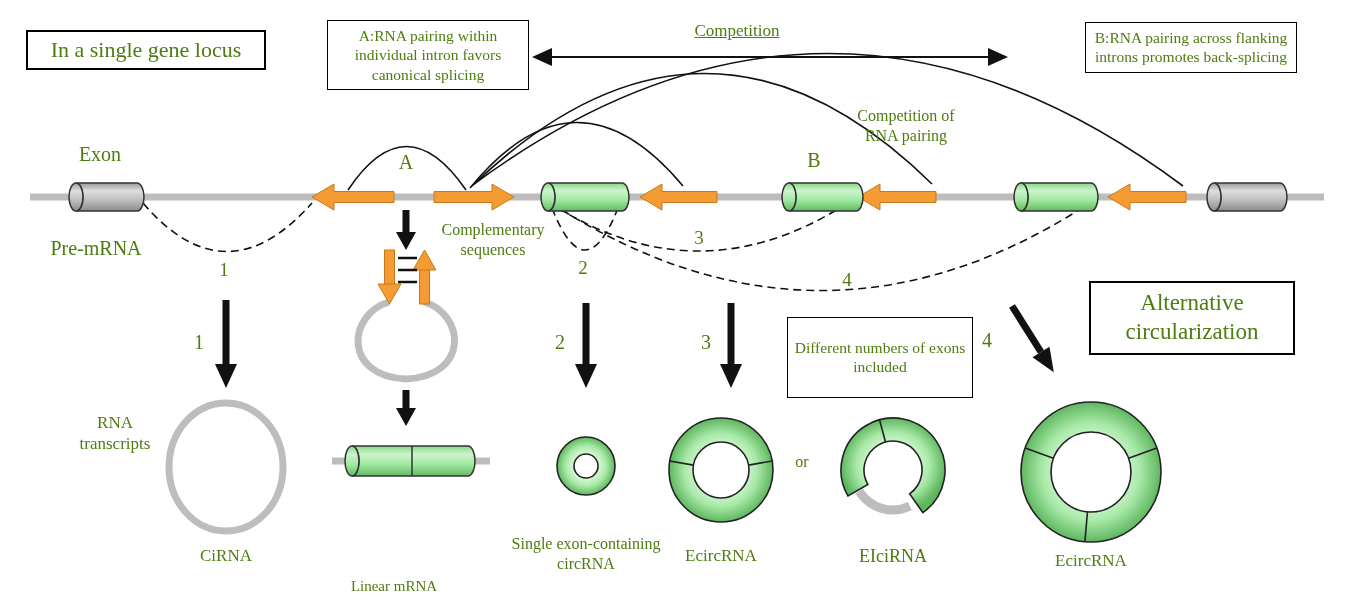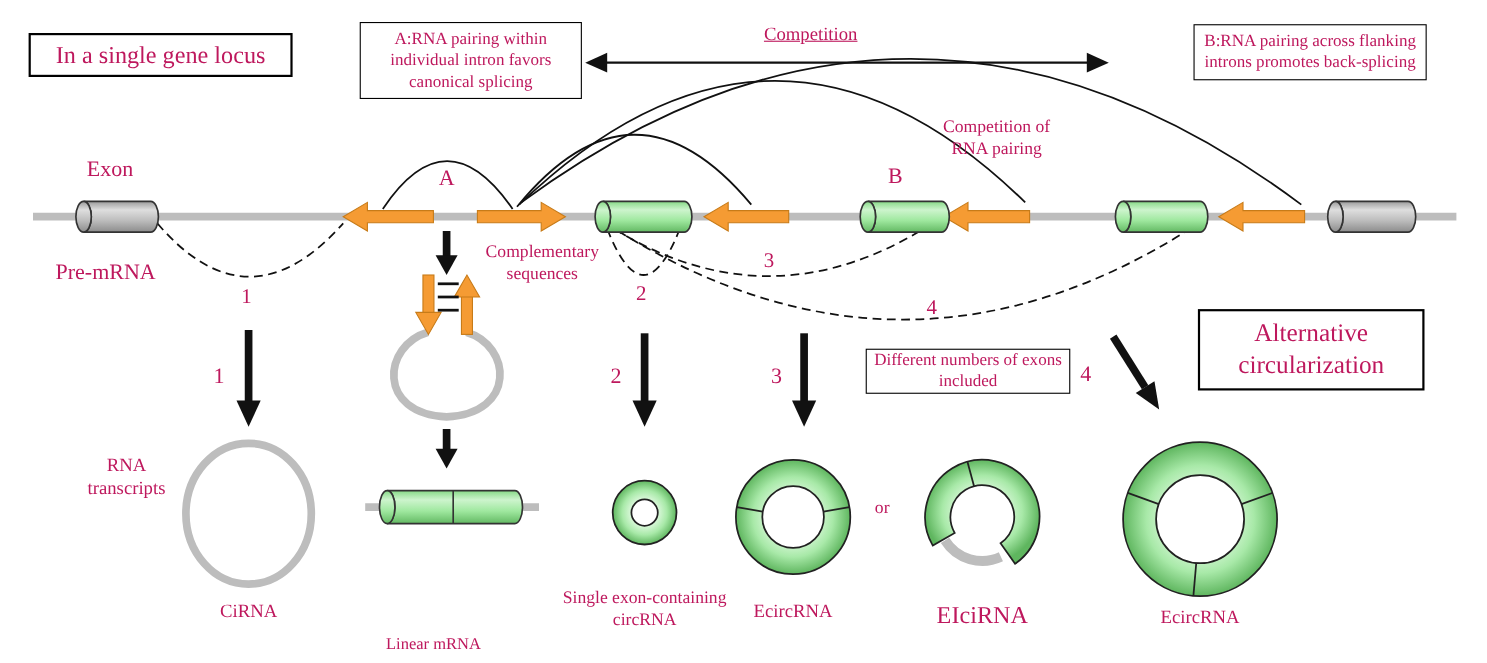--- a/index.html
+++ b/index.html
@@ -1,17 +1,17 @@
 <!DOCTYPE html>
 <html><head>
 <meta charset="utf-8">
 <style>
   html,body{margin:0;padding:0;background:#fff;}
   .stage{position:relative;width:1324px;height:603px;background:#ffffff;overflow:hidden;
-         font-family:"Liberation Serif", serif;color:#be185d;}
+         font-family:"Liberation Serif", serif;color:#4d7c0f;}
   .stage svg{position:absolute;left:0;top:0;}
   .lbl{position:absolute;text-align:center;line-height:1.25;white-space:normal;}
   .boxed{border:1.6px solid #000;background:#fff;}
 </style>
 </head>
 <body>
 
 <div class="stage">
 
   <svg width="1352" height="603" viewBox="0 0 1352 603">
@@ -180,33 +180,33 @@
   <div class="lbl" style="left:213px;top:258px;width:22px;font-size:19px;">1</div>
   <div class="lbl" style="left:572px;top:256px;width:22px;font-size:19px;">2</div>
   <div class="lbl" style="left:688px;top:226px;width:22px;font-size:19px;">3</div>
   <div class="lbl" style="left:836px;top:268px;width:22px;font-size:19px;">4</div>
 
   <div class="lbl" style="left:188px;top:330px;width:22px;font-size:20px;">1</div>
   <div class="lbl" style="left:549px;top:330px;width:22px;font-size:20px;">2</div>
   <div class="lbl" style="left:695px;top:330px;width:22px;font-size:20px;">3</div>
   <div class="lbl" style="left:976px;top:328px;width:22px;font-size:20px;">4</div>
 
-  <div class="lbl boxed" style="left:787px;top:317px;width:180px;padding:0 2px;font-size:15.5px;">Different numbers of exons included</div>
+  <div class="lbl boxed" style="left:787px;top:317px;width:180px;padding:20px 2px;font-size:15.5px;">Different numbers of exons included</div>
 
   <div class="lbl boxed" style="left:1089px;top:281px;width:202px;padding:6px 0;font-size:23px;border-width:2px;">Alternative circularization</div>
 
   <div class="lbl" style="left:64px;top:412px;width:102px;font-size:17px;">RNA transcripts</div>
 
   <div class="lbl" style="left:176px;top:545px;width:100px;font-size:17px;">CiRNA</div>
 
   <div class="lbl" style="left:332px;top:540px;width:124px;font-size:15px;margin-top:37px;">Linear mRNA</div>
 
   <div class="lbl" style="left:499px;top:534px;width:174px;font-size:16px;">Single exon-containing circRNA</div>
 
   <div class="lbl" style="left:671px;top:545px;width:100px;font-size:17px;">EcircRNA</div>
 
   <div class="lbl" style="left:788px;top:452px;width:28px;font-size:16px;">or</div>
 
-  <div class="lbl" style="left:843px;top:545px;width:100px;font-size:22px;">EIciRNA</div>
+  <div class="lbl" style="left:843px;top:545px;width:100px;font-size:18px;">EIciRNA</div>
 
   <div class="lbl" style="left:1041px;top:550px;width:100px;font-size:17px;">EcircRNA</div>
 
 </div>
 
 </body></html>

